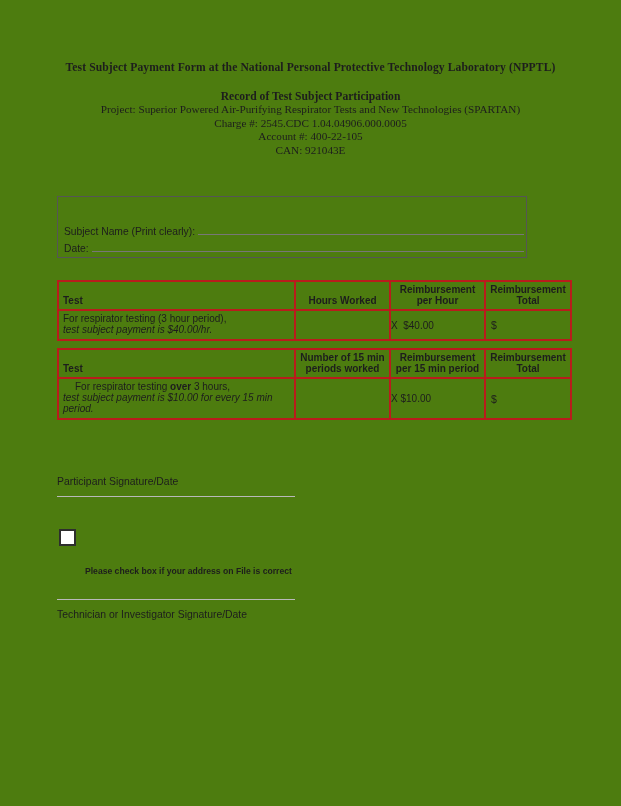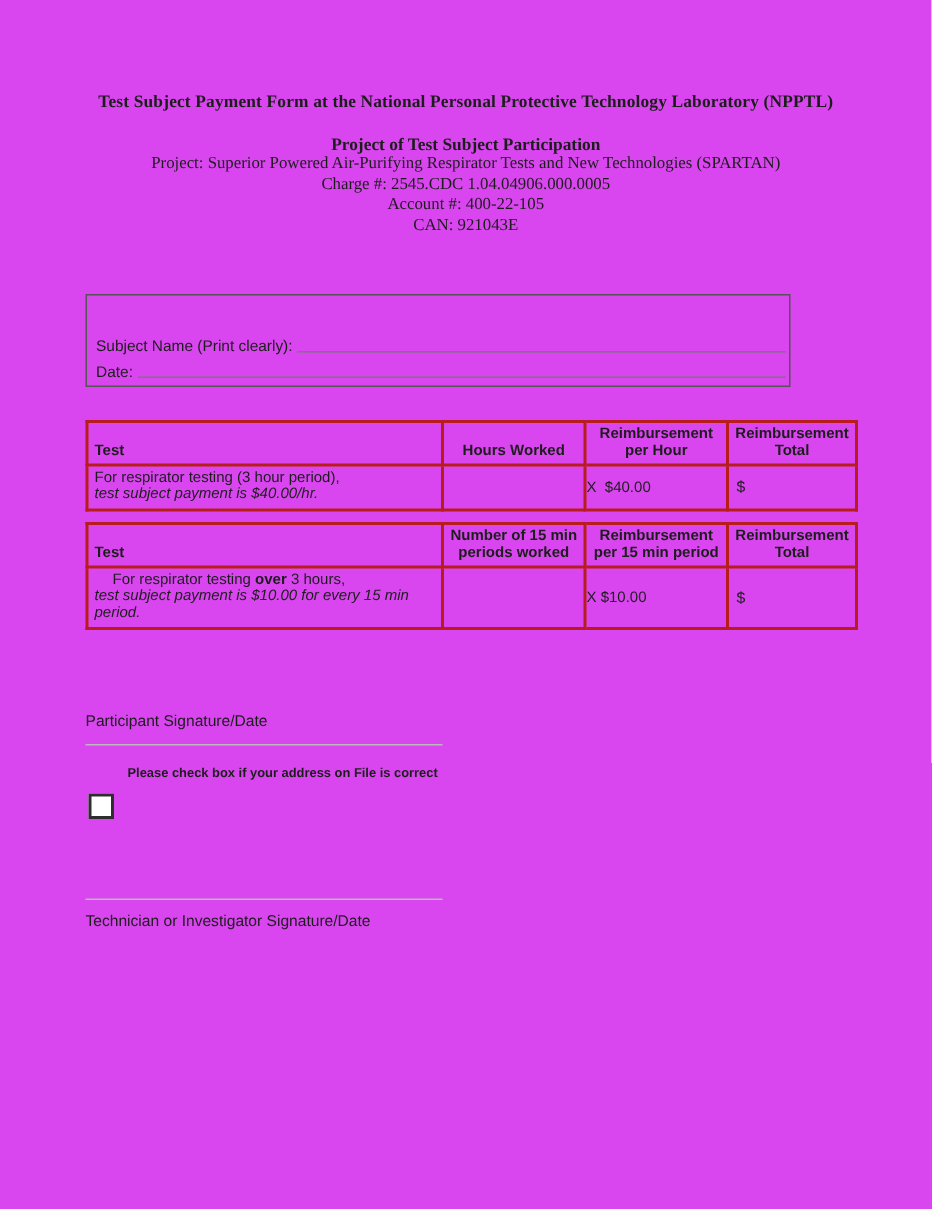--- a/index.html
+++ b/index.html
@@ -1,18 +1,18 @@
 <!DOCTYPE html>
 <html><head>
 <meta charset="utf-8">
 <style>
   * { margin:0; padding:0; box-sizing:border-box; }
   html,body { background:#ffffff; }
   .page {
-    position:relative; width:621px; height:806px; background:#d946ef;
+    position:relative; width:621px; height:806px; background:#4d7c0f;
     font-family:"Liberation Sans", sans-serif; color:#1d1d1d; overflow:hidden;
   }
 
   
   .header { position:absolute; left:0; top:61px; width:100%; text-align:center;
             font-family:"Liberation Serif", serif; }
   .title   { font-size:11.6px; font-weight:bold; letter-spacing:.1px; margin-bottom:16px; }
   .subtitle{ font-size:11.6px; font-weight:bold; line-height:13.4px; }
   .hline   { font-size:11.2px; line-height:13.4px; }
 
@@ -54,30 +54,30 @@
 
   
   .sig-line  { position:absolute; left:57px; width:238px; border-top:1px solid #b9b9b9; }
   .sig1 { top:496px; }
   .sig2 { top:599px; }
   .sig-label { position:absolute; left:57px; font-size:10.4px; }
   .sig-label1 { top:476px; }
   .sig-label2 { top:609px; }
   .checkbox { position:absolute; left:59px; top:529px; width:17px; height:17px;
               border:2px solid #2e2e2e; background:#fff; }
-  .checkbox-label { position:absolute; left:85px; top:510px; font-size:8.6px; font-weight:bold; }
+  .checkbox-label { position:absolute; left:85px; top:566px; font-size:8.6px; font-weight:bold; }
 </style>
 </head>
 <body>
 
 <div class="page">
 
   <div class="header">
     <div class="title">Test Subject Payment Form at the National Personal Protective Technology Laboratory (NPPTL)</div>
-    <div class="subtitle">Project of Test Subject Participation</div>
+    <div class="subtitle">Record of Test Subject Participation</div>
     <div class="hline">Project: Superior Powered Air-Purifying Respirator Tests and New Technologies (SPARTAN)</div>
     <div class="hline">Charge #: 2545.CDC 1.04.04906.000.0005</div>
     <div class="hline">Account #:  400-22-105</div>
     <div class="hline">CAN: 921043E</div>
   </div>
 
   <div class="subject-box">
     <div class="field-row name-row">
       <span class="lbl">Subject Name (Print clearly):</span>
       <span class="fill-line"></span>

